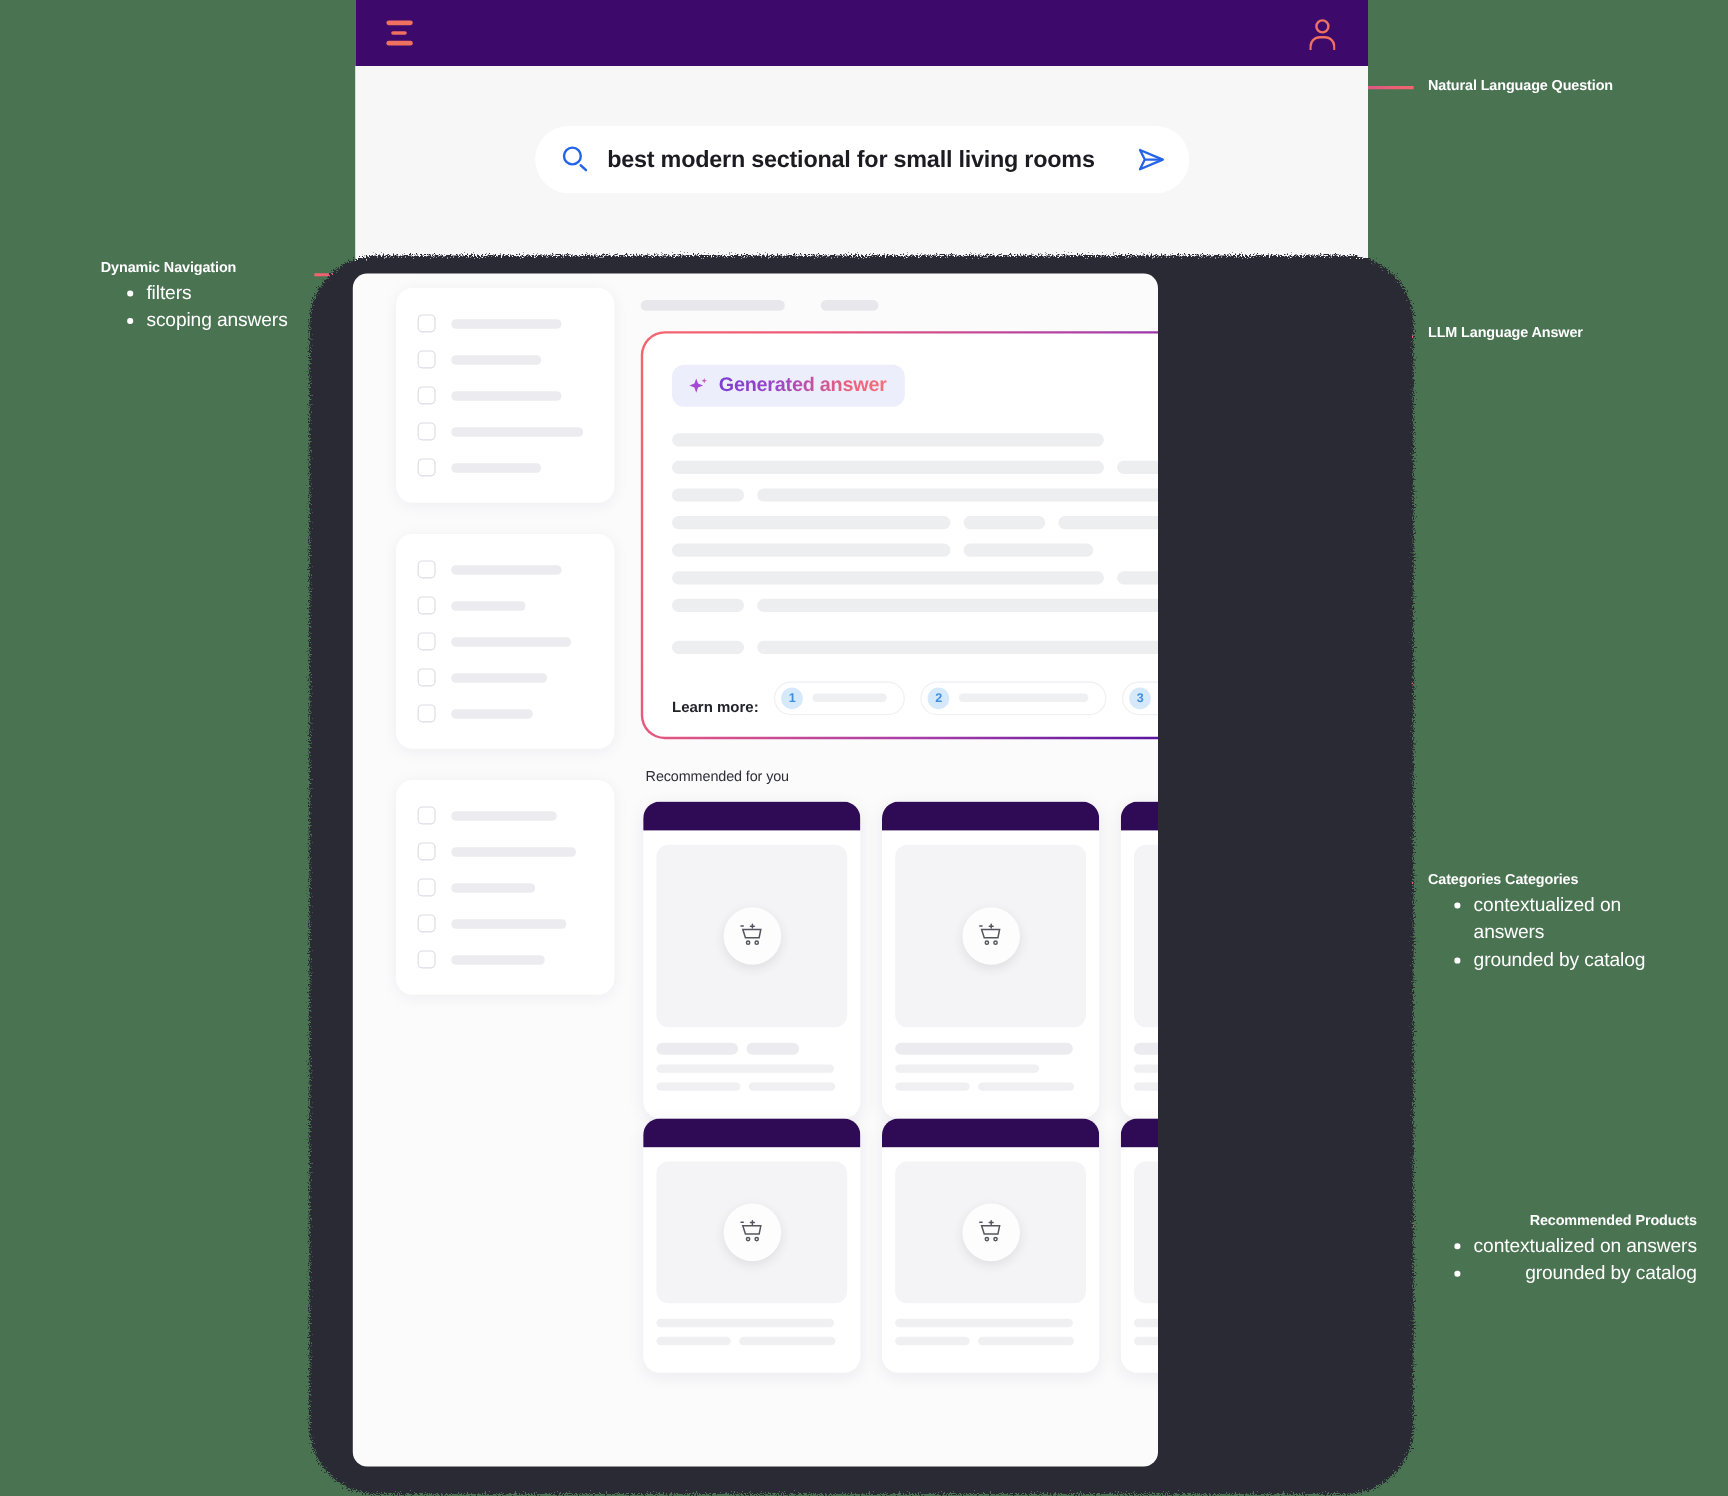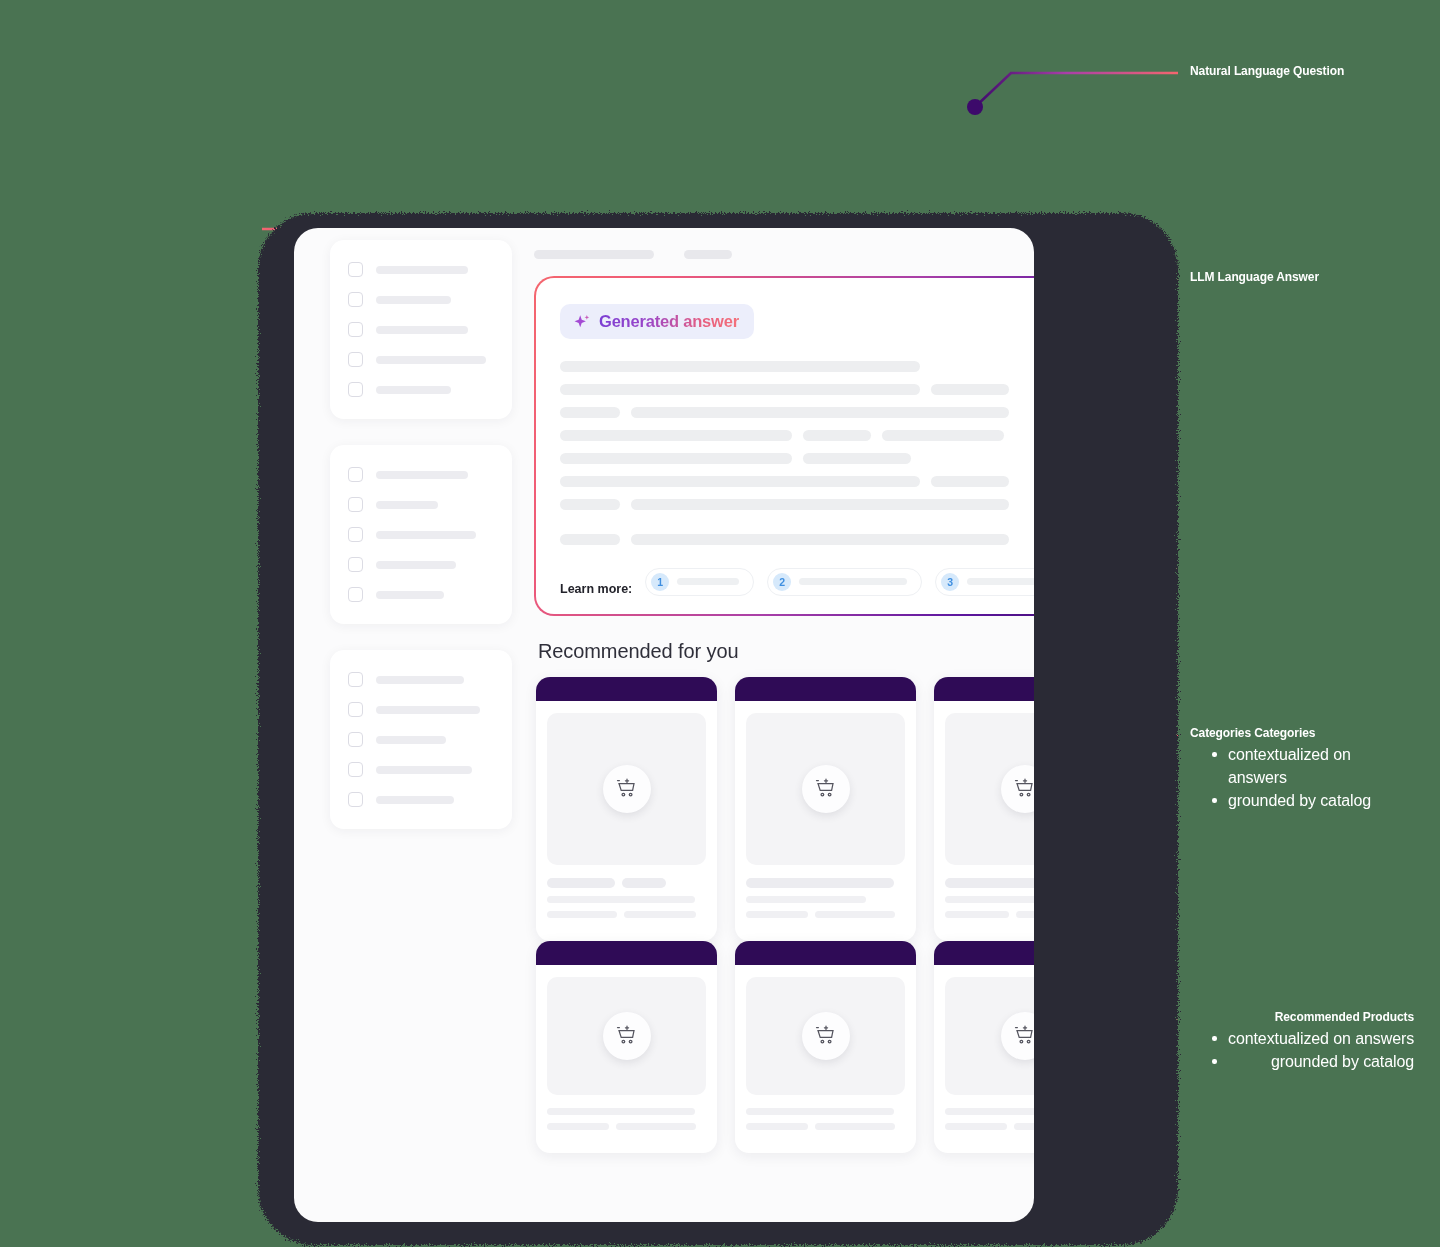--- a/index.html
+++ b/index.html
@@ -72,22 +72,22 @@
   }
   .send-icon { width: 28px; height: 28px; flex: 0 0 28px; cursor: pointer; }
 
   
   .device-frame {
     position: absolute; left: 258px; top: 213px; width: 920px; height: 1032px;
     background: #2c2c36; border-radius: 56px;
     filter: url(#roughen);
   }
   .device-screen {
-    position: absolute; left: 294px; top: 228px; width: 740px; height: 994px;
-    background: #fbfbfc; border-radius: 24px; overflow: hidden;
+    position: absolute; left: 294px; top: 228px; width: 671px; height: 994px;
+    background: #fbfbfc; border-radius: 12px; overflow: hidden;
   }
   .screen-inner { position: relative; width: 848px; height: 994px; }
 
   
   .top-skel { position: absolute; left: 240px; top: 22px; display: flex; gap: 30px; }
   .top-skel .b { height: 9px; border-radius: 5px; background: #e8e8ec; }
 
   
   .sidebar { position: absolute; left: 36px; top: 12px; width: 182px; }
   .filter-card {
@@ -143,21 +143,21 @@
     padding: 4px 14px 4px 5px; background: #fff; cursor: pointer;
   }
   .cite-num {
     width: 18px; height: 18px; flex: 0 0 18px; border-radius: 50%;
     background: #d6e9fb; color: #3f8fe0; font-size: 10.5px; font-weight: 700;
     display: flex; align-items: center; justify-content: center;
   }
   .cite-bar { height: 7px; border-radius: 4px; background: #eef0f2; }
 
   .sec-title {
-    font-size: 20px; color: #2f2f3a; letter-spacing: -0.1px;
+    font-size: 12px; color: #2f2f3a; letter-spacing: -0.1px;
     margin: 26px 0 14px 2px; font-weight: 400;
   }
 
   .card-grid { display: flex; gap: 18px; }
   .prod-card {
     width: 181px; background: #fff; border-radius: 14px; overflow: hidden;
     box-shadow: 0 3px 14px rgba(30,30,50,.07);
   }
   .prod-head { height: 24px; background: #2f0b56; }
   .prod-body { padding: 12px 11px 15px 11px; }
@@ -232,20 +232,47 @@
     <path d="M1178 736 L1002 736 L976 761" fill="none" stroke="url(#lg2)" stroke-width="2.6"></path>
     <circle cx="976" cy="761" r="8" fill="#3d0a6b"></circle>
 
     <path d="M1178 1021 L1002 1021 L976 1045" fill="none" stroke="url(#lg2)" stroke-width="2.6"></path>
     <circle cx="976" cy="1045" r="8" fill="#3d0a6b"></circle>
 
     <path d="M262 229 L390 229 L411 254" fill="none" stroke="url(#lgL)" stroke-width="2.6"></path>
     <circle cx="411" cy="254" r="8" fill="#3d0a6b"></circle>
   </svg>
 
+  <div class="top-panel">
+    <div class="appbar">
+      <div class="hamburger">
+        <i></i>
+          <i></i>
+          <i></i>
+      </div>
+      <div class="user-icon">
+        <span class="head"></span>
+          <span class="body"></span>
+      </div>
+    </div>
+
+    <div class="search-wrap">
+      <div class="search-bar">
+        <span class="mag">
+          <span class="ring"></span>
+            <span class="stem"></span>
+        </span>
+        <input class="search-text" readonly="" value="best modern sectional for small living rooms" placeholder="Ask a question" style="">
+        <svg class="send-icon" viewBox="0 0 28 28" fill="none">
+          <path d="M5 6 L24 14 L5 22 L9 14 Z" stroke="#2563eb" stroke-width="1.9" stroke-linejoin="round"></path>
+          <path d="M9 14 L24 14" stroke="#2563eb" stroke-width="1.9"></path>
+        </svg>
+      </div>
+    </div>
+  </div>
 
   <div class="device-frame"></div>
 
   <div class="device-screen">
     <div class="screen-inner">
 
       <div class="top-skel">
         <span class="b" style="width:120px"></span>
         <span class="b" style="width:48px"></span>
       </div>
@@ -564,20 +591,27 @@
         </div>
 
       </div>
     </div>
   </div>
 
   <div class="ann" style="left:1190px; top:64px;">
     <div class="ann-title">Natural Language Question</div>
   </div>
 
+  <div class="ann" style="left:84px; top:216px;">
+    <div class="ann-title">Dynamic Navigation</div>
+    <ul>
+      <li>filters</li>
+      <li>scoping answers</li>
+    </ul>
+  </div>
 
   <div class="ann" style="left:1190px; top:270px;">
     <div class="ann-title">LLM Language Answer</div>
   </div>
 
 
   <div class="ann" style="left:1190px; top:726px;">
     <div class="ann-title">Categories Categories</div>
     <ul>
       <li class="wrap">contextualized on answers</li>

